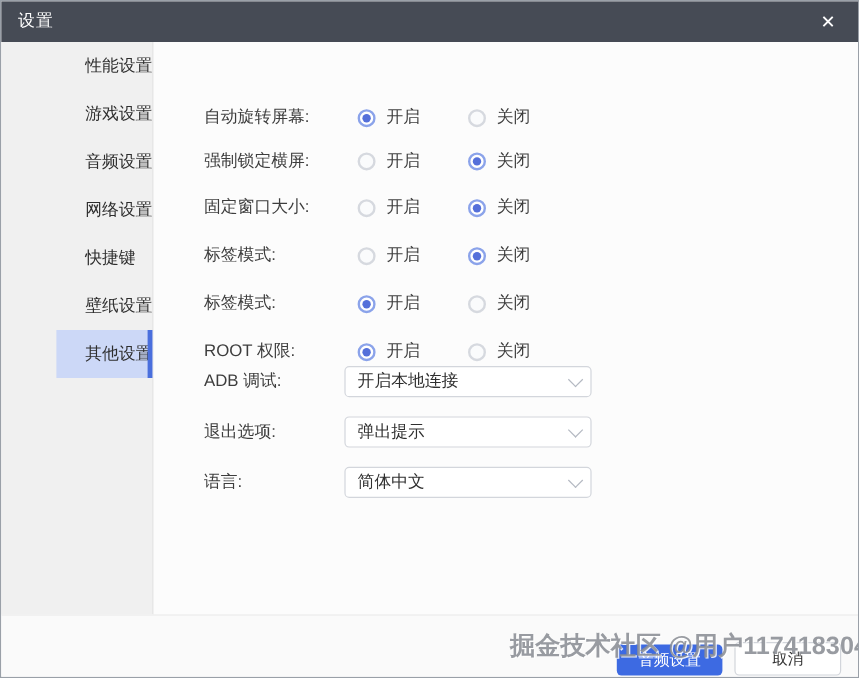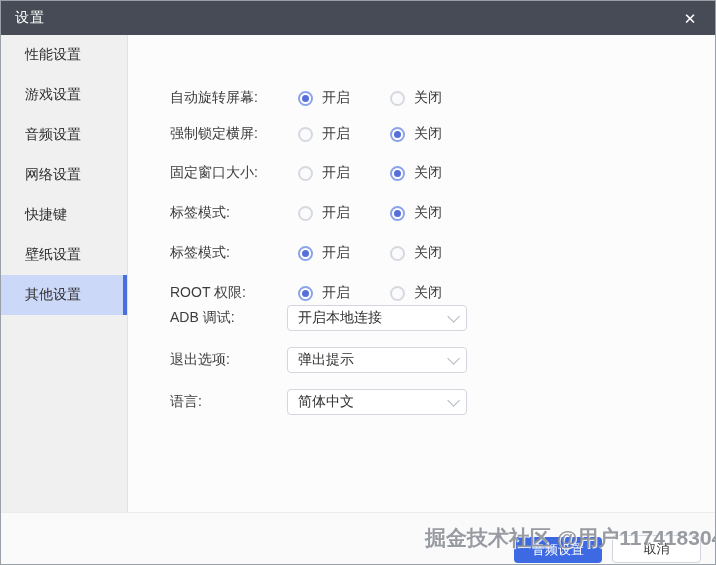--- a/index.html
+++ b/index.html
@@ -16,21 +16,21 @@
   }
   .titlebar .title { color:#ffffff; font-size:14px; letter-spacing:1px; }
   .titlebar .close {
     margin-left:auto; color:#ffffff; font-size:15px; line-height:1;
     width:22px; height:22px; display:flex; align-items:center; justify-content:center;
     cursor:pointer;
   }
   
   .bodywrap { position:absolute; top:34px; left:0; right:0; bottom:52px; display:flex; }
   .sidebar {
-    width:127px; background:#f0f0f0; border-right:1px solid #e2e2e2; flex:none;
+    width:127px; background:#f0f0f0; border-right:1px solid #e2e2e2; flex:none;padding-left:46px;
   }
   .side-item {
     height:40px; display:flex; align-items:center; padding-left:24px;
     font-size:14px; color:#2e2e2e; cursor:pointer; position:relative;
   }
   .side-item.selected { background:#ccd8f7; }
   .side-item.selected::after {
     content:""; position:absolute; right:0; top:0; bottom:0; width:4px; background:#4a6fdd;
   }
   .content { flex:1; position:relative; background:#fcfcfc; }
@@ -53,21 +53,21 @@
     border-radius:50%; background:#5570da;
   }
   .rlabel { font-size:14px; color:#3d3d3d; white-space:nowrap; }
   
   .drow { position:absolute; left:0; right:0; height:26px; }
   .drow .lbl {
     position:absolute; left:42px; top:50%; transform:translateY(-50%);
     font-size:14px; color:#3d3d3d; white-space:nowrap;
   }
   .dropdown {
-    position:absolute; left:159px; top:0; width:180px; height:26px;
+    position:absolute; left:159px; top:0; width:206px; height:26px;
     border:1px solid #d3d6dc; border-radius:4px; background:#ffffff;
     display:flex; align-items:center; padding:0 10px; cursor:pointer;
   }
   .dropdown .dval { font-size:14px; color:#2f2f2f; white-space:nowrap; }
   .chev {
     margin-left:auto; width:9px; height:9px; flex:none;
     border-right:1.5px solid #b4b9c2; border-bottom:1.5px solid #b4b9c2;
     transform:rotate(45deg) translateY(-3px);
   }
   

